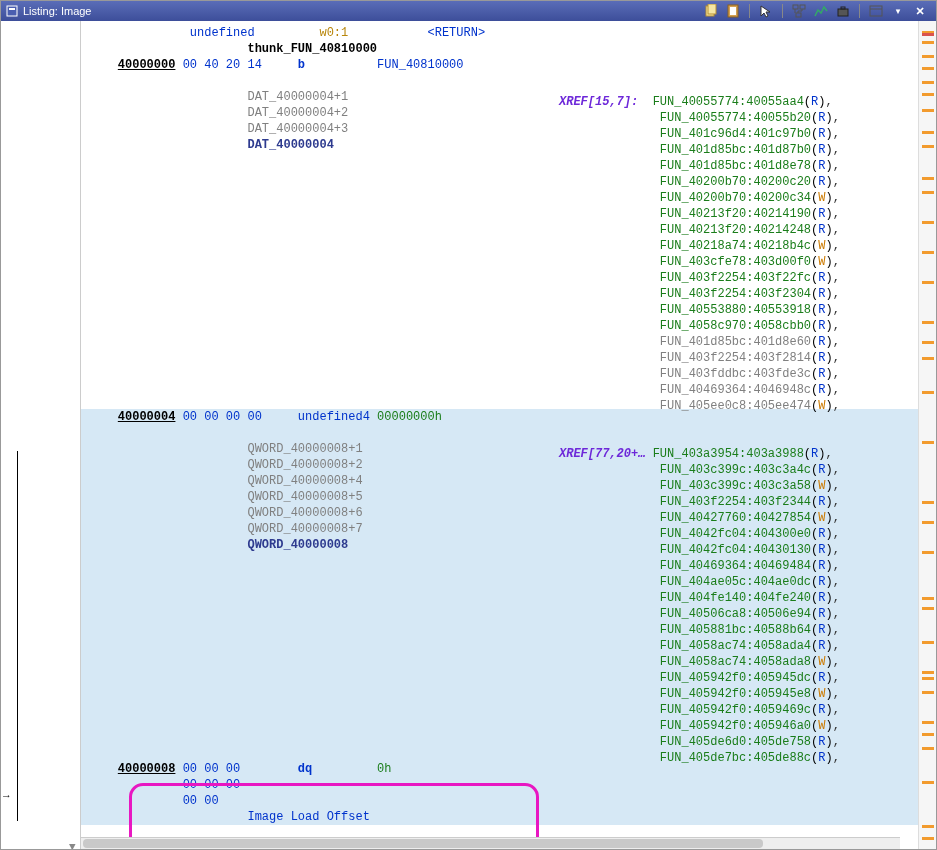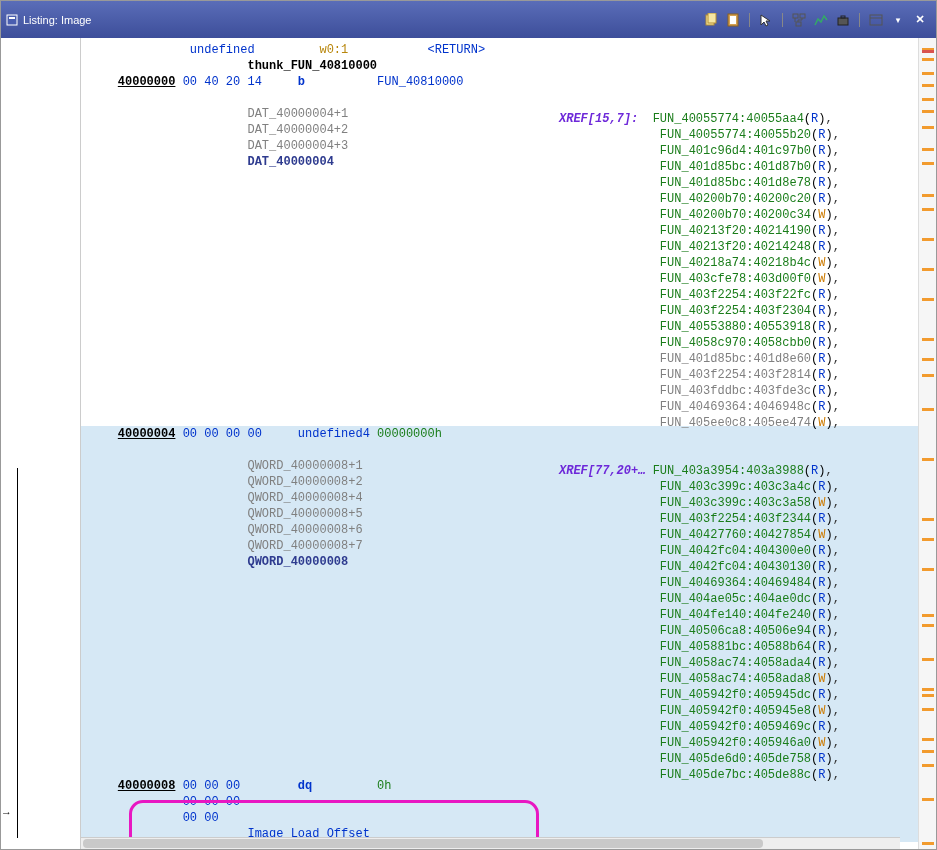--- a/index.html
+++ b/index.html
@@ -13,21 +13,21 @@
 }
 .window {
   border: 1px solid #999;
   height: 100%;
   display: flex;
   flex-direction: column;
 }
 .titlebar {
   background: linear-gradient(to bottom, #5a6db8, #3d4e9a);
   color: #fff;
-  height: 37px;
+  height: 20px;
   display: flex;
   align-items: center;
   padding: 0 4px;
   font-family: Arial, sans-serif;
   font-size: 11px;
 }
 .titlebar .icon {
   width: 14px;
   height: 14px;
   margin-right: 4px;

